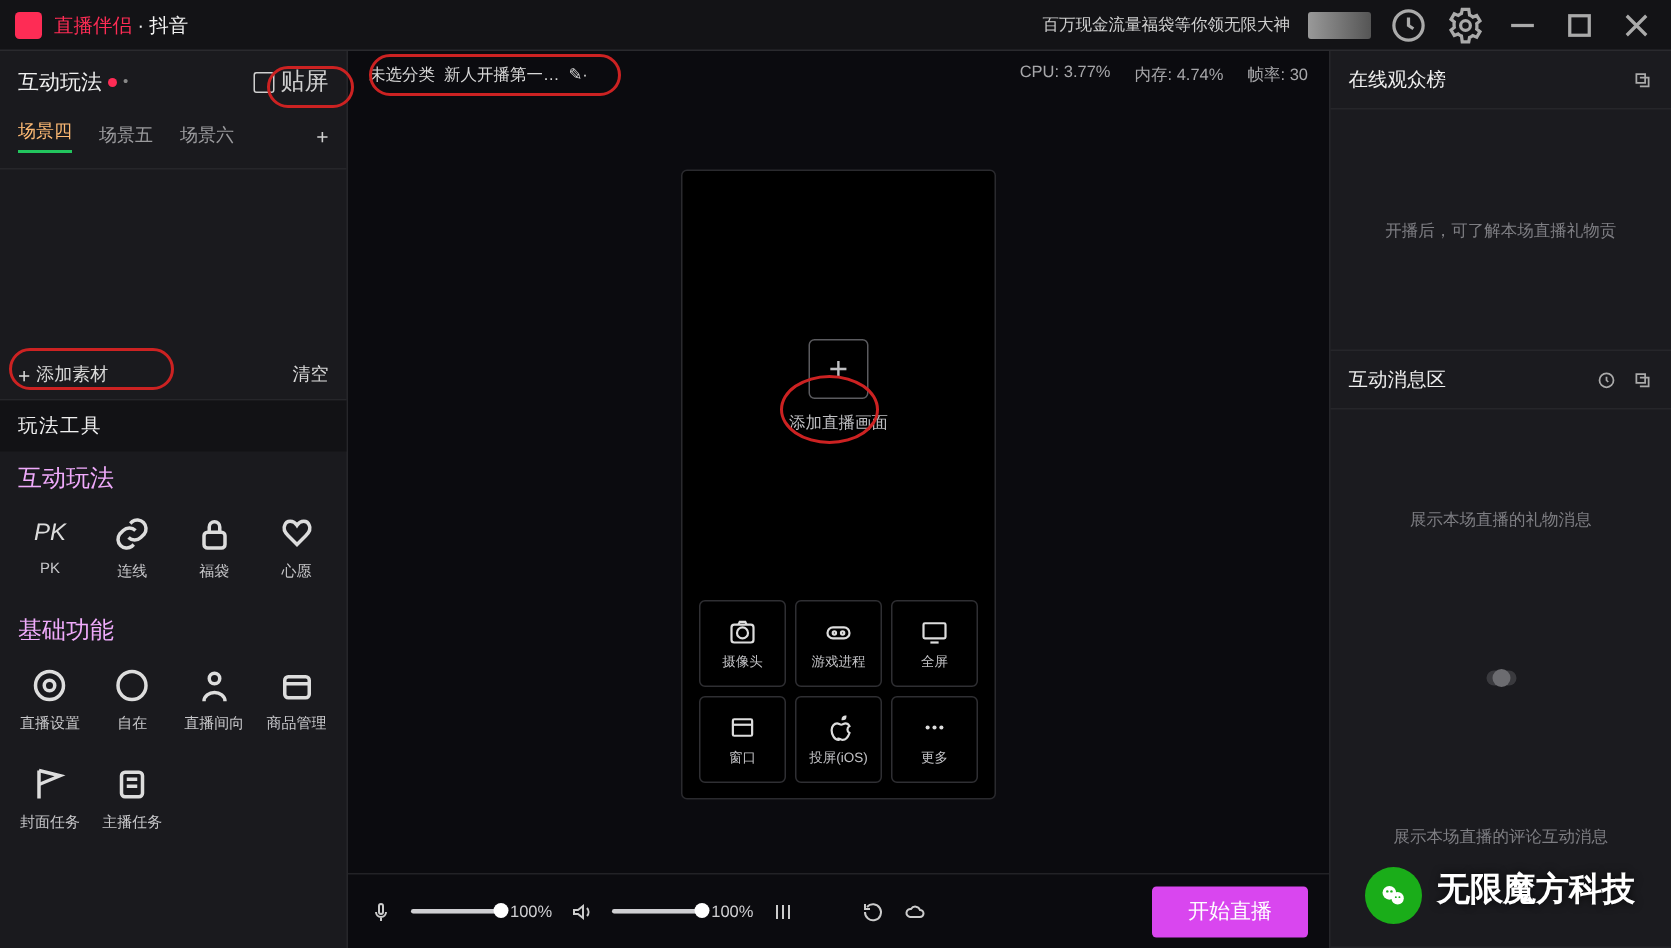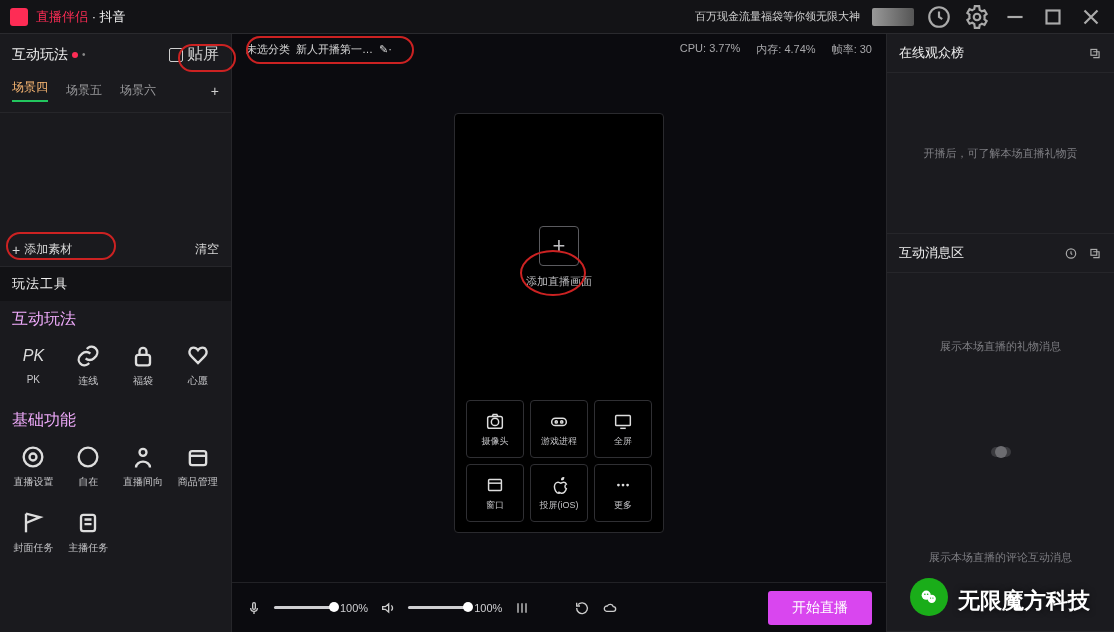--- a/index.html
+++ b/index.html
@@ -78,21 +78,21 @@
 .rp-body.flex { flex:1; display:flex; flex-direction:column; justify-content:space-around; }
 .rp-icons { color:#9a9a9d; display:flex; gap:10px; }
 .knob-center { width:100%; display:flex; justify-content:center; }
 .tiny-knob { width:20px; height:10px; background:#3a3a3e; border-radius:5px; position:relative;}
 .tiny-knob:after { content:""; width:12px; height:12px; background:#6c6c70; border-radius:50%; position:absolute; left:4px; top:-1px;}
 
 
 .highlight { position:absolute; border:2px solid #c22; border-radius:50%; pointer-events:none; }
 
 
-.watermark { position:absolute; right:24px; bottom:16px; display:flex; align-items:flex-end; gap:10px; color:#fff; font-size:22px; font-weight:600; text-shadow:0 0 6px rgba(0,0,0,.8);}
+.watermark { position:absolute; right:24px; bottom:16px; display:flex; align-items:flex-start; gap:10px; color:#fff; font-size:22px; font-weight:600; text-shadow:0 0 6px rgba(0,0,0,.8);}
 .watermark .wx { width:38px; height:38px; border-radius:50%; background:#1aad19; display:flex; align-items:center; justify-content:center; color:#fff;}
 .watermark .wx svg{ width:22px; height:22px;}
 
 svg { width:100%; height:100%; }
 </style>
 </head>
 <body>
 
 <div class="titlebar">
   <div class="left">

